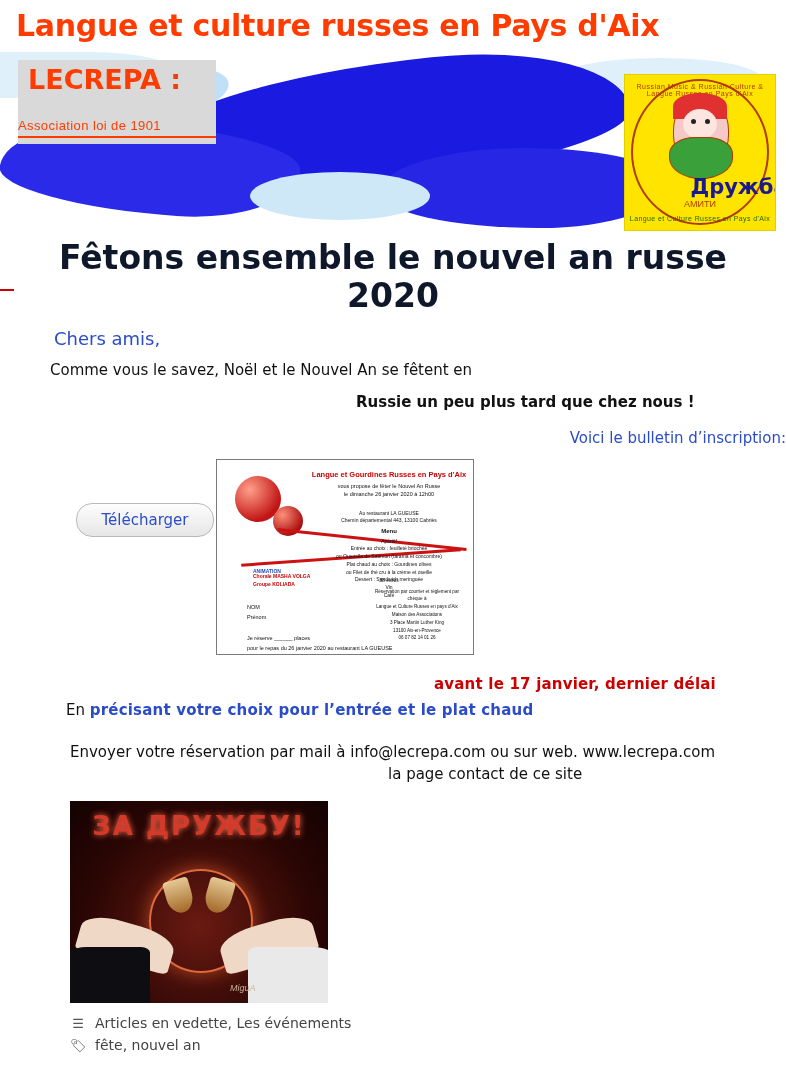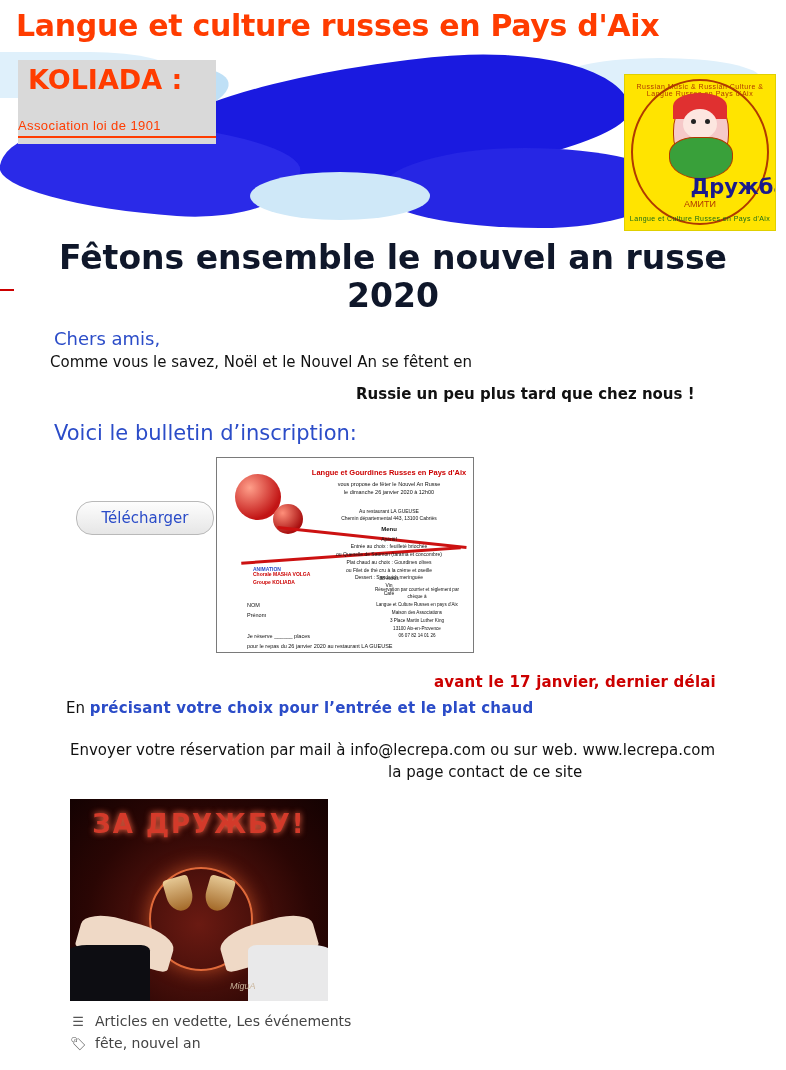--- a/index.html
+++ b/index.html
@@ -287,37 +287,38 @@
     font-family: "DejaVu Sans", sans-serif;
   }
 
   .greeting {
     margin: 12px 0 0 54px;
     font-size: 18px;
     color: #2b4cc8;
     font-family: "DejaVu Sans", sans-serif;
   }
   .para-1 {
-    margin: 4px 0 0 50px;
+    margin: 12px 0 0 50px;
     font-size: 15px;
     color: #111111;
     font-family: "DejaVu Sans", sans-serif;
   }
   .para-1b {
     margin: 14px 0 0 356px;
     font-size: 15px;
     color: #111111;
     font-family: "DejaVu Sans", sans-serif;
     font-weight: bold;
   }
   .bulletin-line {
     margin: 18px 0 0 54px;
-    font-size: 21px;
+    font-size: 15px;
     color: #2b4cc8;
     font-family: "DejaVu Sans", sans-serif;
+    text-align: right;
   }
 
   
   .flyer-row {
     position: relative;
     height: 210px;
     margin-top: 12px;
   }
   .download-btn {
     position: absolute;
@@ -611,21 +612,21 @@
     <div class="map-blob-a"></div>
     <div class="map-blob-b"></div>
     <div class="map-blob-c"></div>
     <div class="map-light-b"></div>
   </div>
 
   <div class="site-title">Langue et culture russes en Pays d'Aix</div>
   <div class="title-underline"></div>
 
   <div class="acronym-box"></div>
-  <div class="acronym-text">KOLIADA :</div>
+  <div class="acronym-text">LECREPA :</div>
   <div class="assoc-text">Association loi de 1901</div>
   <div class="assoc-rule"></div>
 
   <div class="logo-box">
     <div class="logo-circle-text"></div>
     <div class="logo-arc-top">Russian Music &amp; Russian Culture &amp; Langue Russes en Pays d'Aix</div>
     <div class="doll"></div>
     <div class="doll-scarf"></div>
     <div class="doll-face"></div>
     <div class="doll-eye-l"></div>

